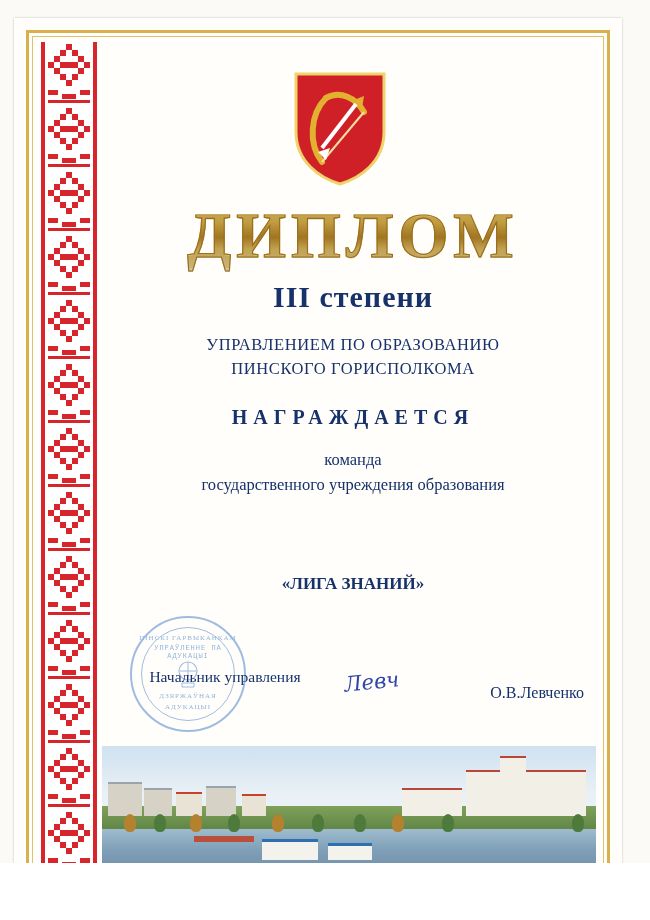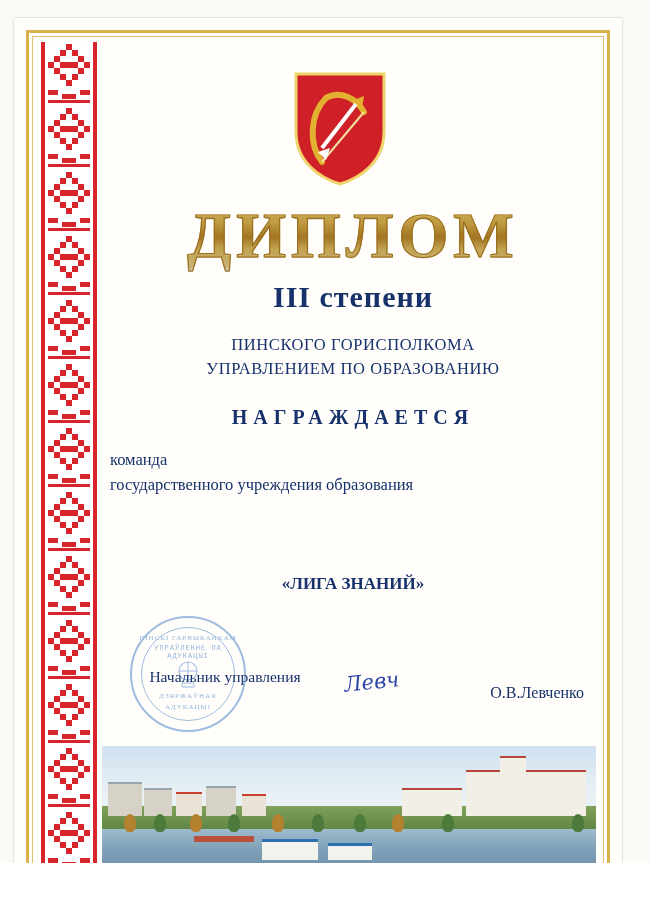--- a/index.html
+++ b/index.html
@@ -154,20 +154,21 @@
     color: #17326b;
     font-size: 20px;
     font-weight: bold;
     letter-spacing: 6px;
   }
 
   .recipient-pre {
     position: absolute;
     left: 96px; right: 26px;
     top: 430px;
+    text-align: center;
     color: #17326b;
     font-size: 16.5px;
     line-height: 1.5;
   }
 
   
   .handwritten-line {
     position: absolute;
     left: 120px;
     right: 40px;
@@ -658,22 +659,22 @@
       </svg>
     </div>
 
     <div class="title-wrap">
       <div class="title">ДИПЛОМ</div>
     </div>
 
     <div class="degree">III  степени</div>
 
     <div class="org">
+      <div>УПРАВЛЕНИЕМ ПО ОБРАЗОВАНИЮ</div>
       <div>ПИНСКОГО ГОРИСПОЛКОМА</div>
-      <div>УПРАВЛЕНИЕМ ПО ОБРАЗОВАНИЮ</div>
     </div>
 
     <div class="awarded">НАГРАЖДАЕТСЯ</div>
 
     <div class="recipient-pre">
       <div>команда</div>
       <div>государственного учреждения образования</div>
     </div>
 
 

